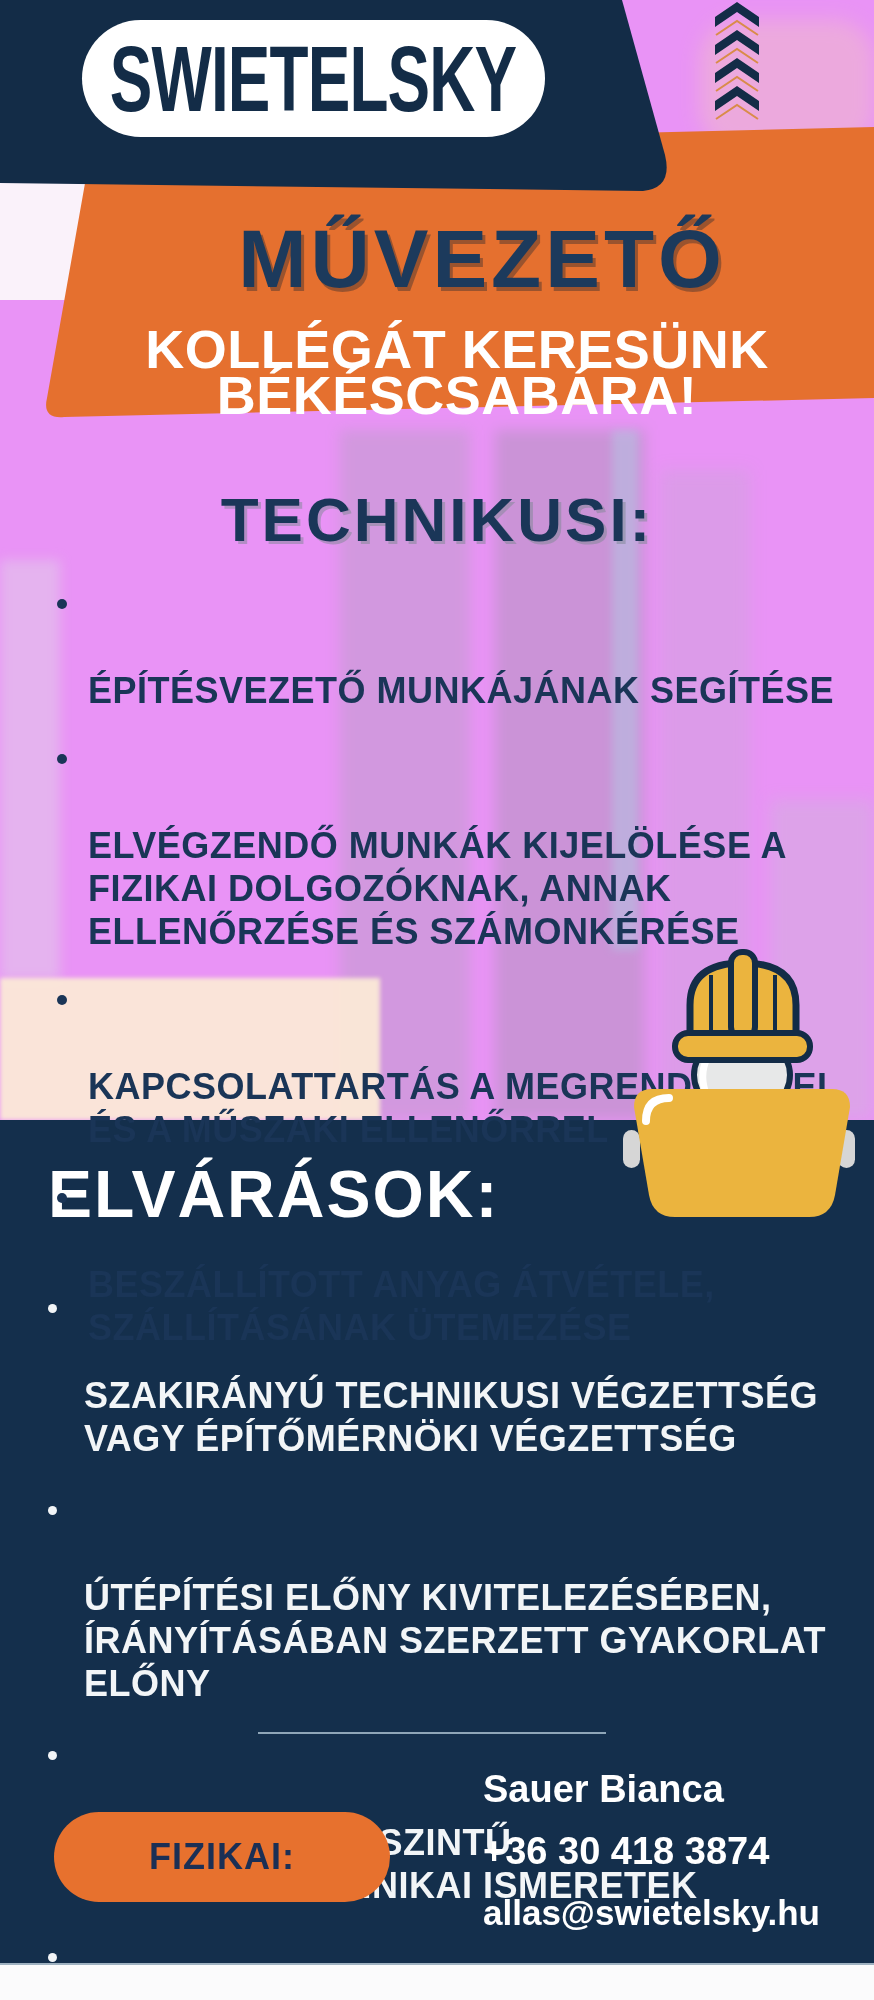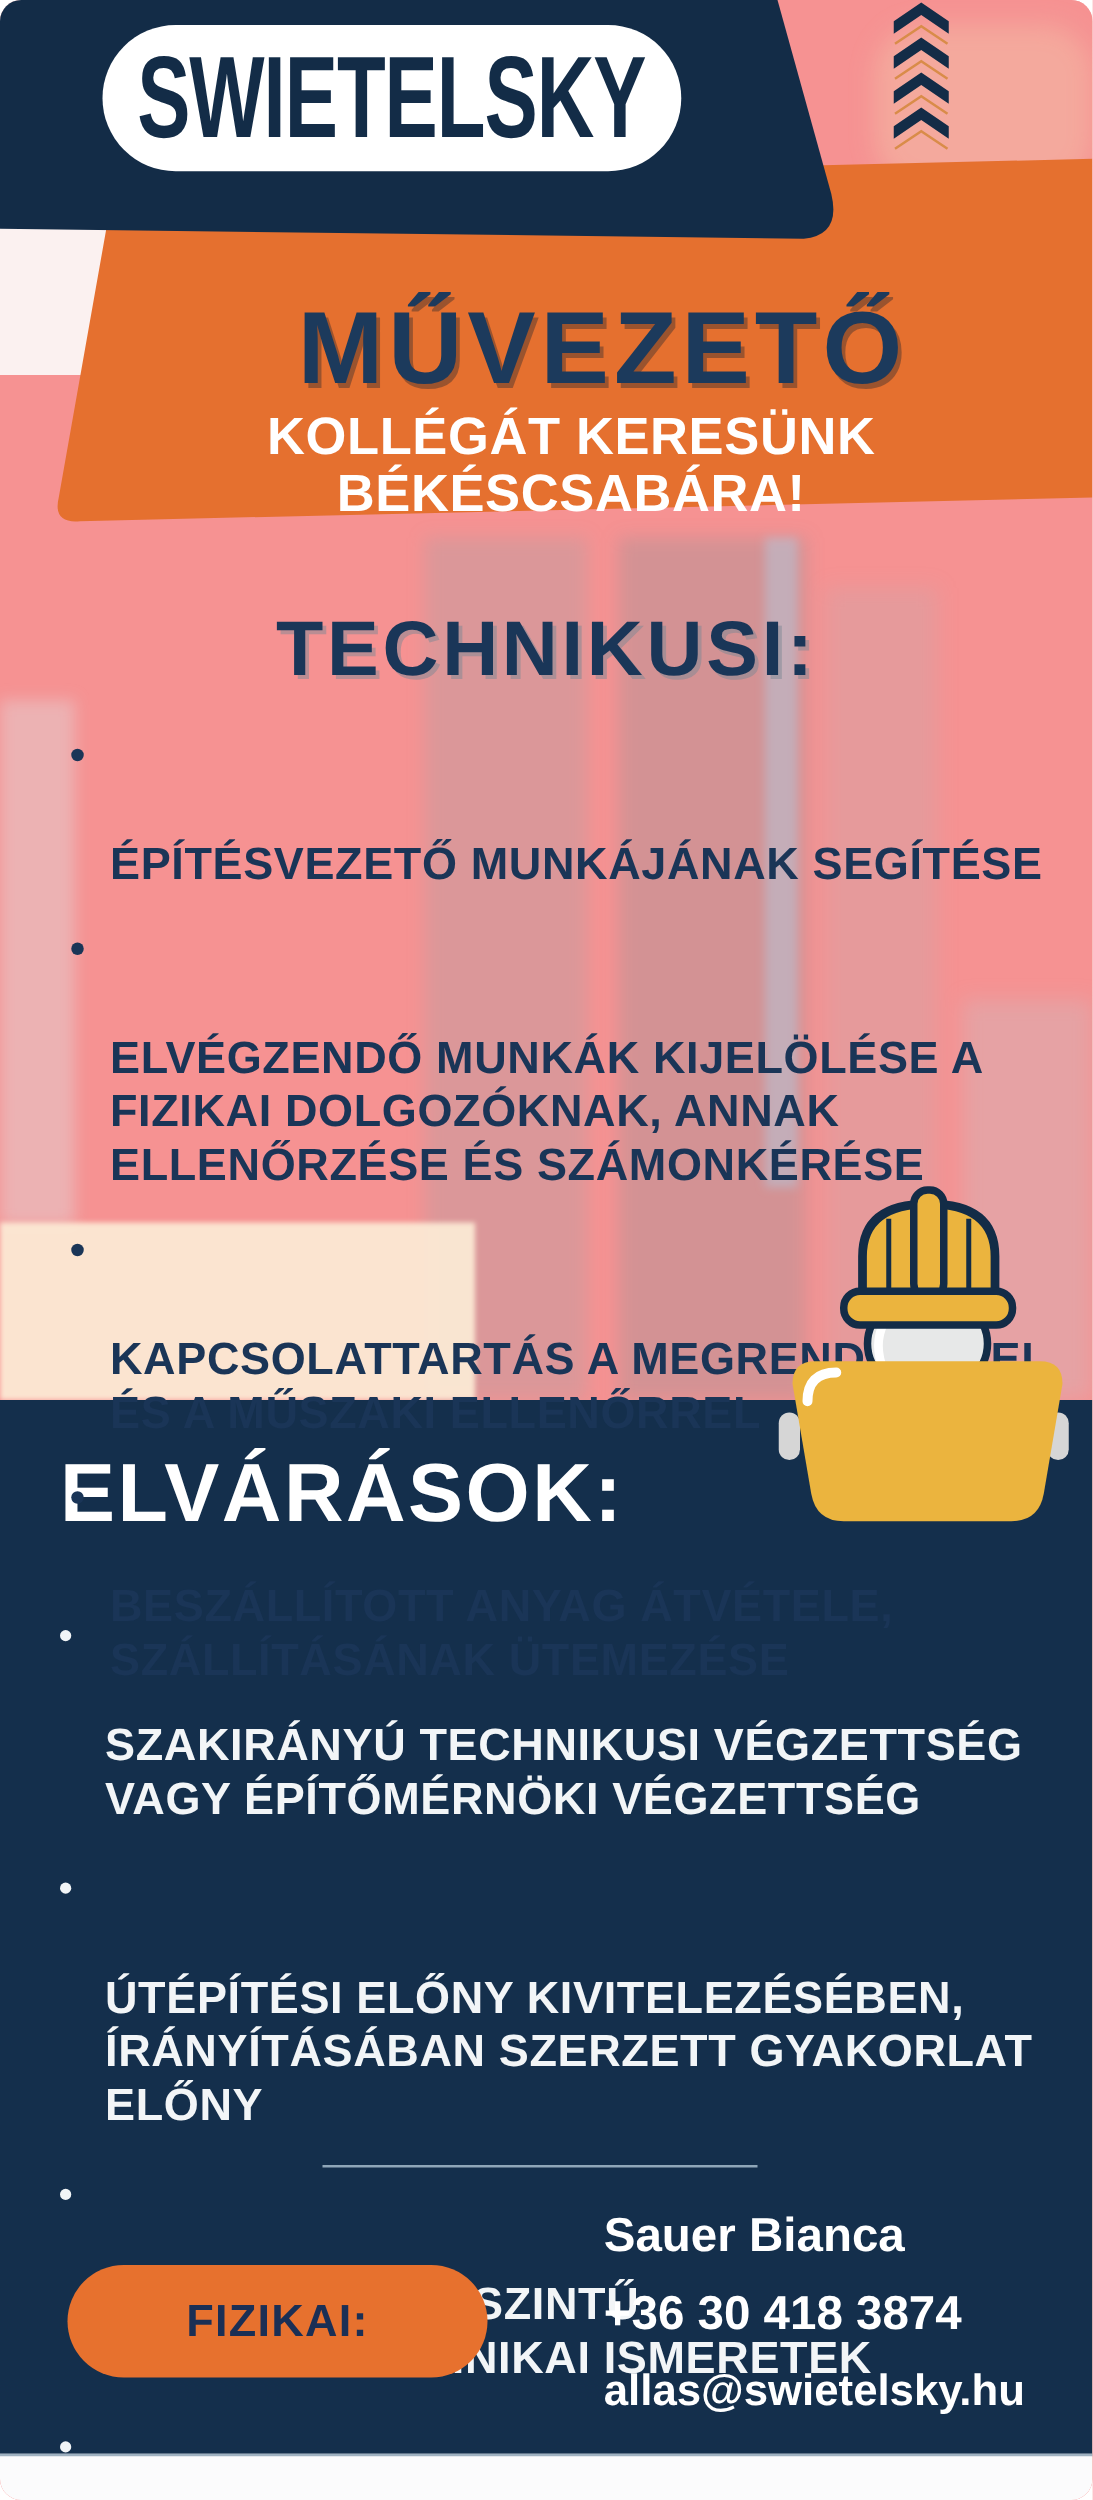--- a/index.html
+++ b/index.html
@@ -1,21 +1,20 @@
 <!DOCTYPE html>
 <html><head>
 <meta charset="utf-8">
 <style>
   html,body{margin:0;padding:0;background:#ffffff;}
   *{box-sizing:border-box;}
   .page{
     position:relative;width:874px;height:2000px;overflow:hidden;
-    background:#ef4444;
+    background:#d946ef;
     font-family:"Liberation Sans", sans-serif;
-    border-radius:17px;
   }
   
   .photo{position:absolute;inset:0;z-index:1;}
   .blob{position:absolute;}
   .b-leftwhite{left:0;top:130;width:95px;height:300px;background:rgba(250,249,247,.9);}
   .b-col1{left:340px;top:430px;width:130px;height:690px;background:rgba(90,100,108,.30);filter:blur(7px);}
   .b-col2{left:495px;top:430px;width:150px;height:690px;background:rgba(60,70,80,.33);filter:blur(7px);}
   .b-col3{left:660px;top:470px;width:90px;height:650px;background:rgba(120,130,140,.22);filter:blur(8px);}
   .b-blue{left:612px;top:430px;width:26px;height:520px;background:rgba(120,170,210,.45);filter:blur(4px);}
   .b-grey{left:0;top:560px;width:60px;height:420px;background:rgba(200,205,210,.4);filter:blur(6px);}
@@ -33,25 +32,24 @@
   }
   .logo-text{
     color:#132C47;font-weight:bold;font-size:76px;letter-spacing:-1px;
     transform:scale(0.84,1.22);white-space:nowrap;
   }
   
   .title{
     position:absolute;left:100px;right:10px;top:218px;z-index:4;text-align:center;
     color:#1C3A5C;font-weight:bold;font-size:82px;line-height:82px;letter-spacing:4px;
     text-shadow:3px 4px 0 rgba(14,29,46,.35);
-    margin-top:20px;
   }
   .subtitle{
     position:absolute;left:40px;right:0;top:326px;z-index:4;text-align:center;
-    color:#ffffff;font-weight:bold;font-size:42px;line-height:46px;letter-spacing:0.5px;
+    color:#ffffff;font-weight:bold;font-size:54px;line-height:46px;letter-spacing:0.5px;
   }
   
   .tasks-heading{
     position:absolute;left:0;right:0;top:484px;z-index:4;text-align:center;
     color:#1A3658;font-weight:bold;font-size:62px;letter-spacing:3px;
     text-shadow:3px 3px 0 rgba(125,135,148,.5);
   }
   .tasks-list{position:absolute;left:57px;right:28px;top:583px;z-index:4;}
   .bullet-item{
     position:relative;padding-left:31px;margin-bottom:26px;

